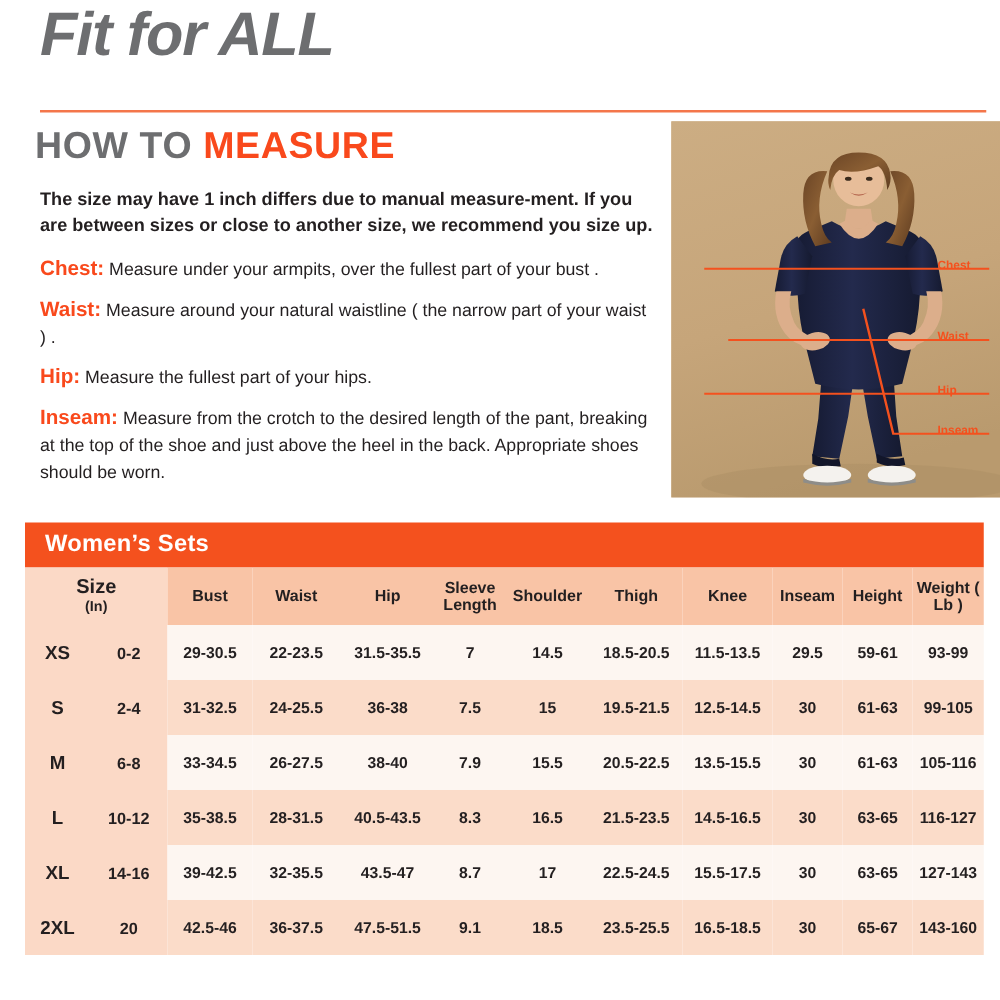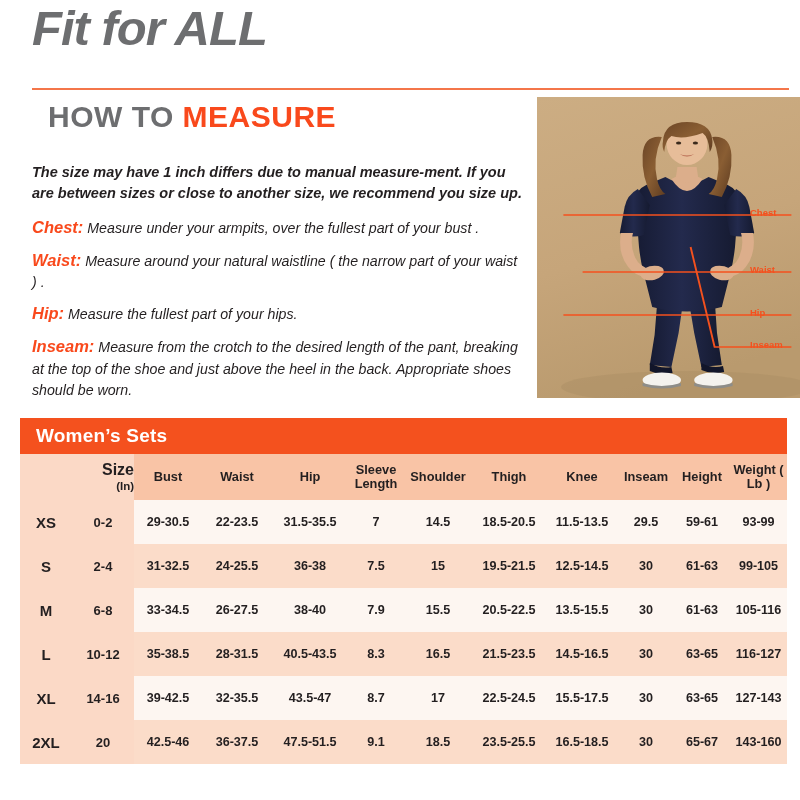--- a/index.html
+++ b/index.html
@@ -17,31 +17,30 @@
     position:absolute;left:32px;top:4px;
     font-size:49px;font-weight:bold;font-style:italic;
     color:#6d6e70;letter-spacing:-1px;line-height:1;
     white-space:nowrap;
   }
   #title-divider{
     position:absolute;left:32px;top:88px;width:757px;height:2px;
     background:#f4764a;
   }
   #how-to-measure{
-    position:absolute;left:48px;top:102px;
+    position:absolute;left:28px;top:102px;
     font-size:30px;font-weight:bold;color:#6d6e70;
     letter-spacing:0.5px;line-height:1;white-space:nowrap;
   }
   #how-to-measure .accent{color:#f9491c;}
 
   
   #instructions{
-    position:absolute;left:32px;top:162px;width:490px;
+    position:absolute;left:32px;top:150px;width:490px;
     color:#231f20;
-    font-style:italic;
   }
   .intro{
     font-size:14.5px;font-weight:bold;line-height:1.47;
     margin:0 0 11px 0;
   }
   .measure-block{
     font-size:14.2px;line-height:1.45;margin:0 0 9px 0;
   }
   .measure-block .lbl{
     color:#f9491c;font-weight:bold;font-size:16.5px;
@@ -69,21 +68,21 @@
     width:100%;border-collapse:collapse;table-layout:fixed;
     font-size:12.6px;color:#231f20;
   }
   table#size-table th,table#size-table td{
     text-align:center;vertical-align:middle;padding:0;
     font-weight:bold;
   }
   
   #size-table thead th{height:46px;background:#f9c4a6;font-size:12.8px;line-height:1.12;}
   #size-table thead th.sizehead{
-    background:#fbd9c6;font-size:16px;text-align:right;
+    background:#fbd9c6;font-size:16px;
   }
   #size-table thead th.sizehead .sub{display:block;font-size:11.5px;font-weight:bold;margin-top:1px;}
   
   #size-table tbody tr{height:44px;}
   #size-table tbody tr.odd td{background:#fdf6f1;}
   #size-table tbody tr.even td{background:#fbdcc9;}
   #size-table tbody td.size-col,
   #size-table tbody td.num-col{background:#fbd9c6 !important;}
   #size-table tbody td.size-col{font-size:15px;}
   #size-table tbody td.num-col{font-size:13px;}

